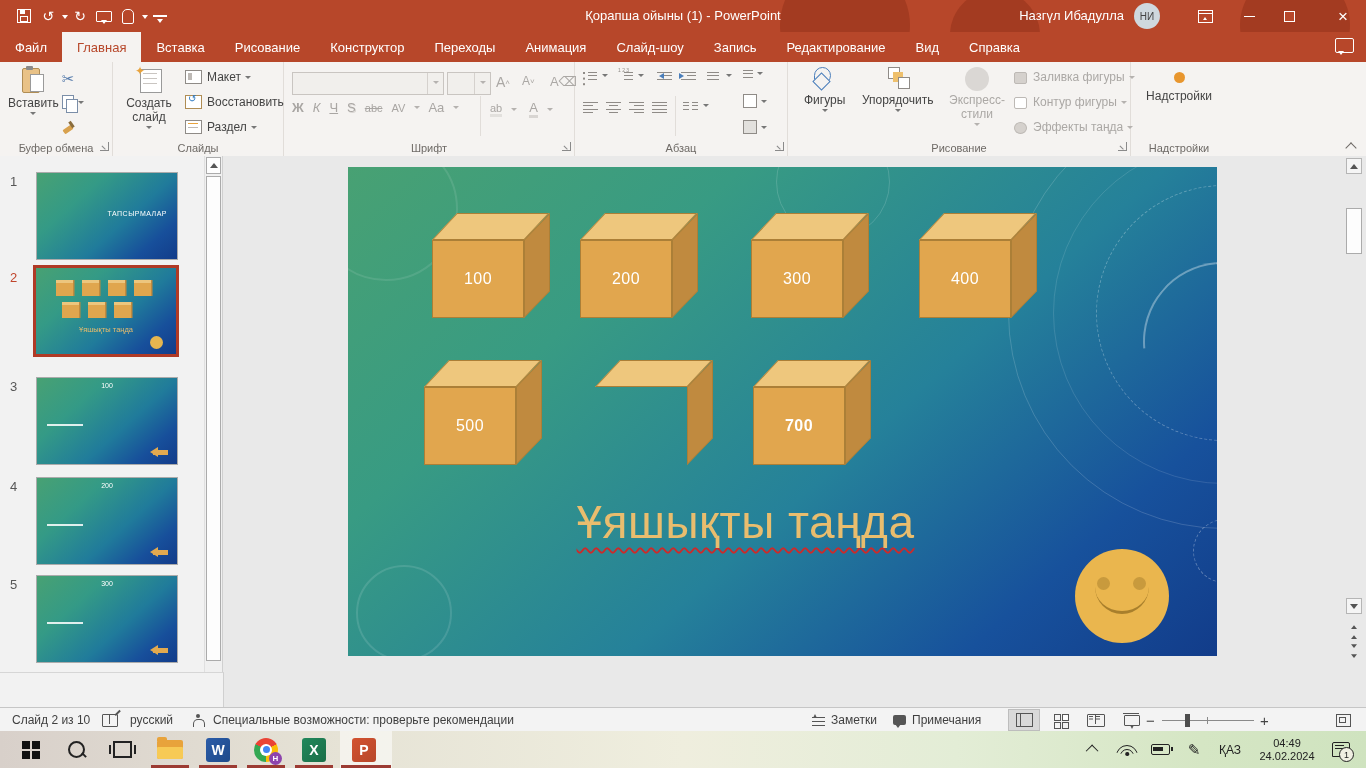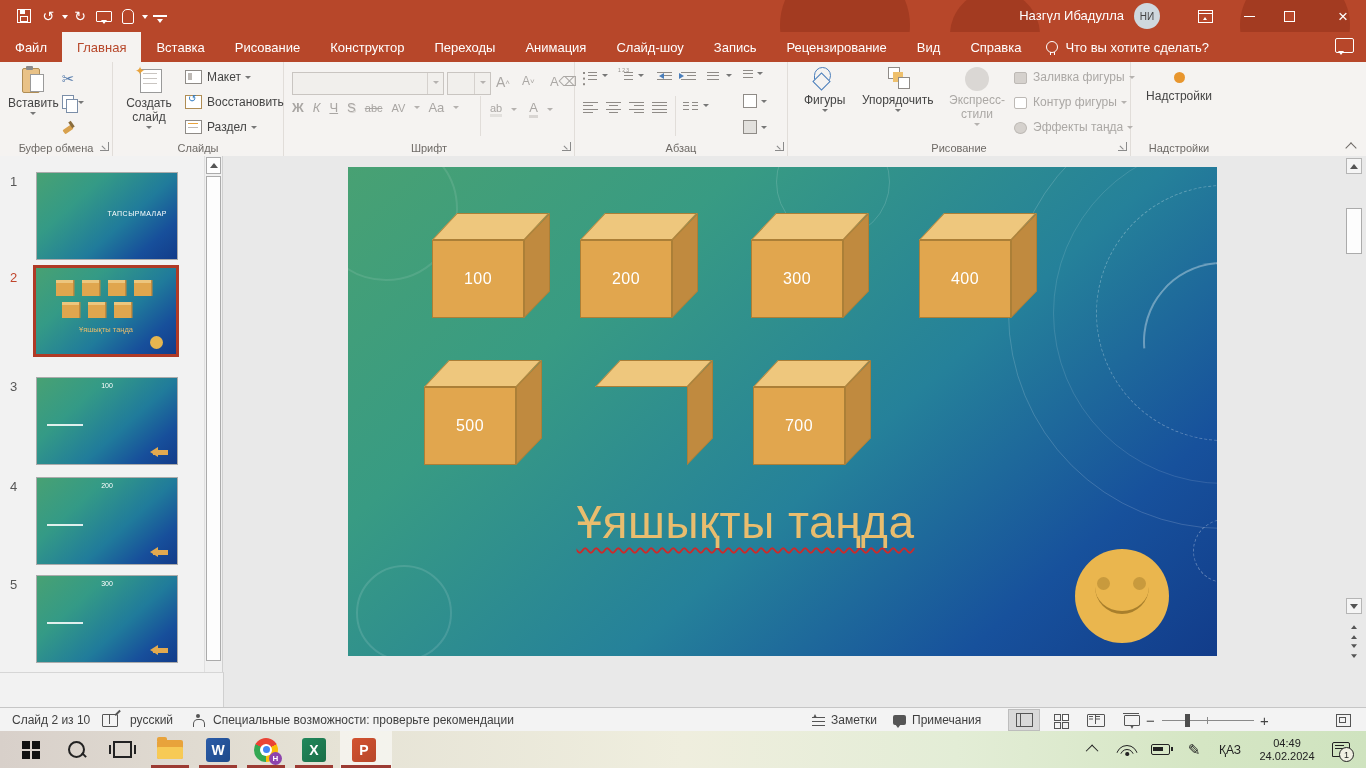--- a/index.html
+++ b/index.html
@@ -272,20 +272,21 @@
           <span class="proj"></span>
         </div>
       <div class="qat-ic">
           <span class="touchic"></span>
         </div>
         <span class="caret-w"></span>
       <div class="qat-ic">
           <span class="qat-sep"></span>
         </div>
     </div>
+    <div id="win-title">Қорапша ойыны (1)  -  PowerPoint</div>
     <div id="user-name">Назгүл Ибадулла</div>
     <div id="avatar">НИ</div>
     <div class="winbtn" style="left:1188px;">
         <span class="ic-ribbonui"></span>
       </div>
     <div class="winbtn" style="left:1232px;">
         <span class="ic-min"></span>
       </div>
     <div class="winbtn" style="left:1272px;">
         <span class="ic-restore"></span>
@@ -299,28 +300,24 @@
     <div id="tab-strip" style="display:flex;">
         <div class="tab">Файл</div>
         <div class="tab selected">Главная</div>
         <div class="tab">Вставка</div>
         <div class="tab">Рисование</div>
         <div class="tab">Конструктор</div>
         <div class="tab">Переходы</div>
         <div class="tab">Анимация</div>
         <div class="tab">Слайд-шоу</div>
         <div class="tab">Запись</div>
-        <div class="tab">Рецензирование</div>
+        <div class="tab">Редактирование</div>
         <div class="tab">Вид</div>
         <div class="tab">Справка</div>
       </div>
-    <div id="tellme">
-      <span class="bulb"></span>
-      <span>Что вы хотите сделать?</span>
-    </div>
     <div id="tab-comment"></div>
   </div>
 
   <div id="ribbon">
 
     <div class="grp" style="width:112px;">
       <div class="bigbtn" style="left:8px;">
         <span class="ic-paste">
             <span class="board"></span>
             <span class="clip"></span>
@@ -660,21 +657,21 @@
           </div>
           <div class="cube" style="left: 76px; top: 193px;">
             <span class="t"></span>
             <span class="s"></span>
             <span class="f">500</span>
           </div>
           <div class="cube" style="left: 247px; top: 193px;">
             <span class="t"></span>
             <span class="s"></span>
           </div>
-          <div class="cube" style="left: 405px; top: 193px;">
+          <div class="cube" style="left: 405px; top: 193px; font-weight: bold;">
             <span class="t"></span>
             <span class="s"></span>
             <span class="f">700</span>
           </div>
         </div>
 
       <div id="slide-title">Ұяшықты таңда</div>
 
       <div id="smiley">
         <span class="eye" style="left:22px;"></span>

